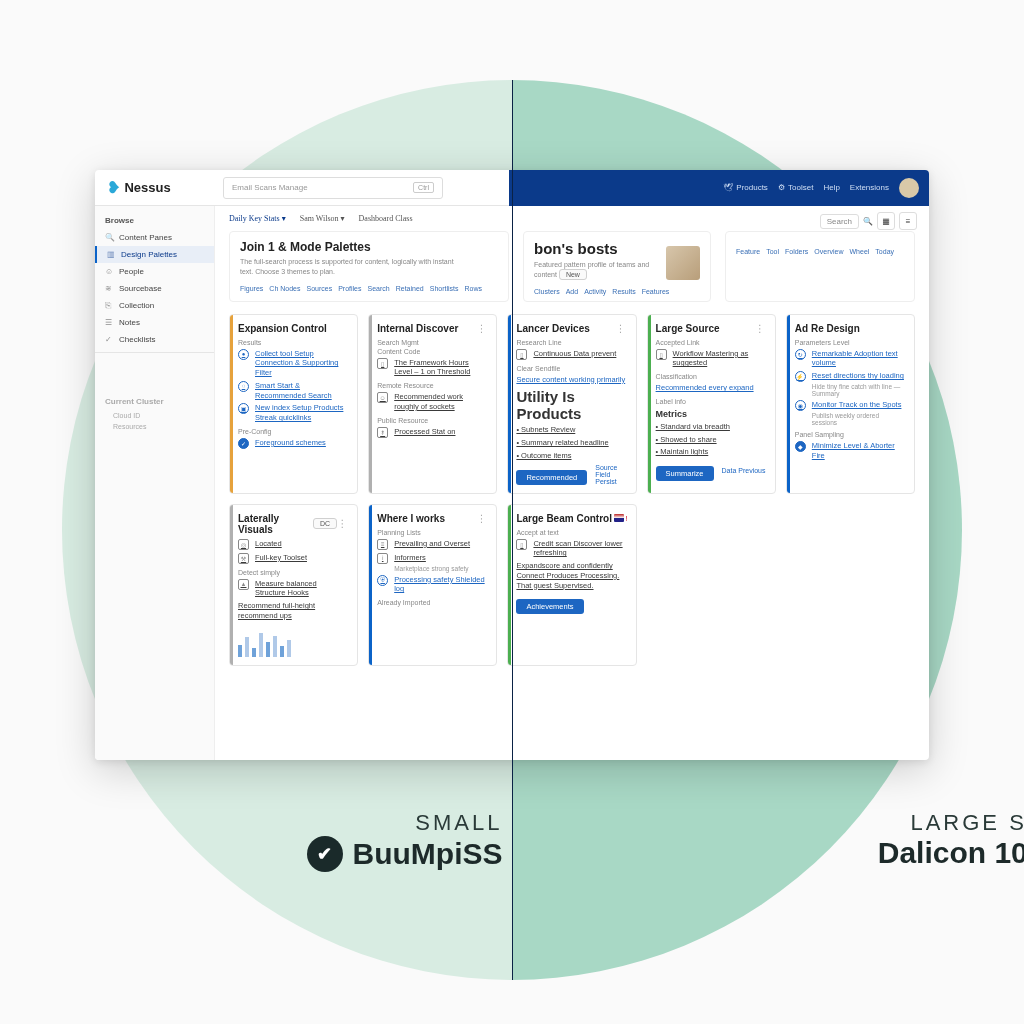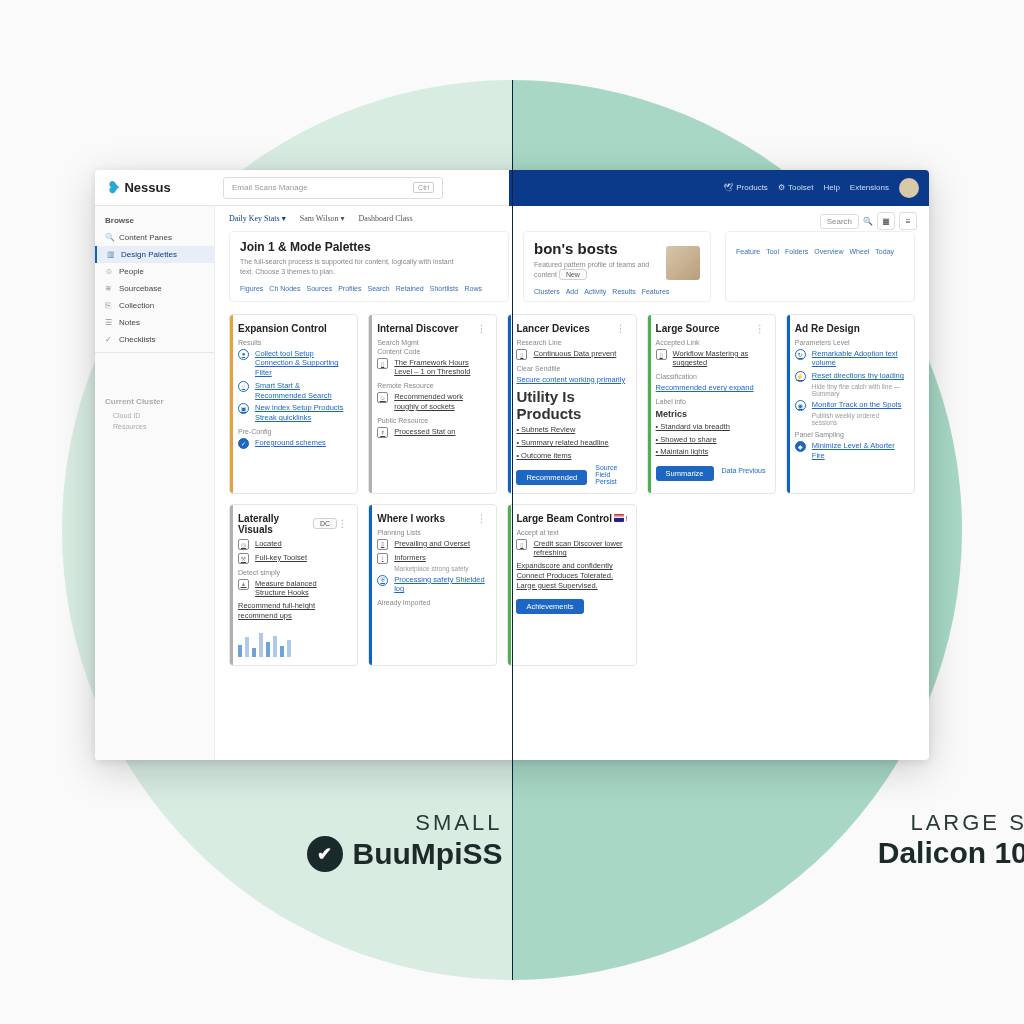--- a/index.html
+++ b/index.html
@@ -593,21 +593,21 @@
             <span class="card-title">Large Beam Control</span>
             <span class="flag"></span>
             <span class="warn">!</span>
           </div>
           <div class="sec-label">Accept at text</div>
           <div class="row">
               <span class="ico plain">▯</span>
               <span class="txt">Credit scan Discover lower refreshing</span>
             </div>
           <div class="row">
-              <span class="txt">Expandscore and confidently Connect Produces Tolerated. Large guest Supervised.</span>
+              <span class="txt">Expandscore and confidently Connect Produces Processing. That guest Supervised.</span>
             </div>
           <span class="btn">Achievements</span>
         </div>
 
       </div>
     </div>
   </div>
 </div>
 
 <div class="divider-line"></div>

